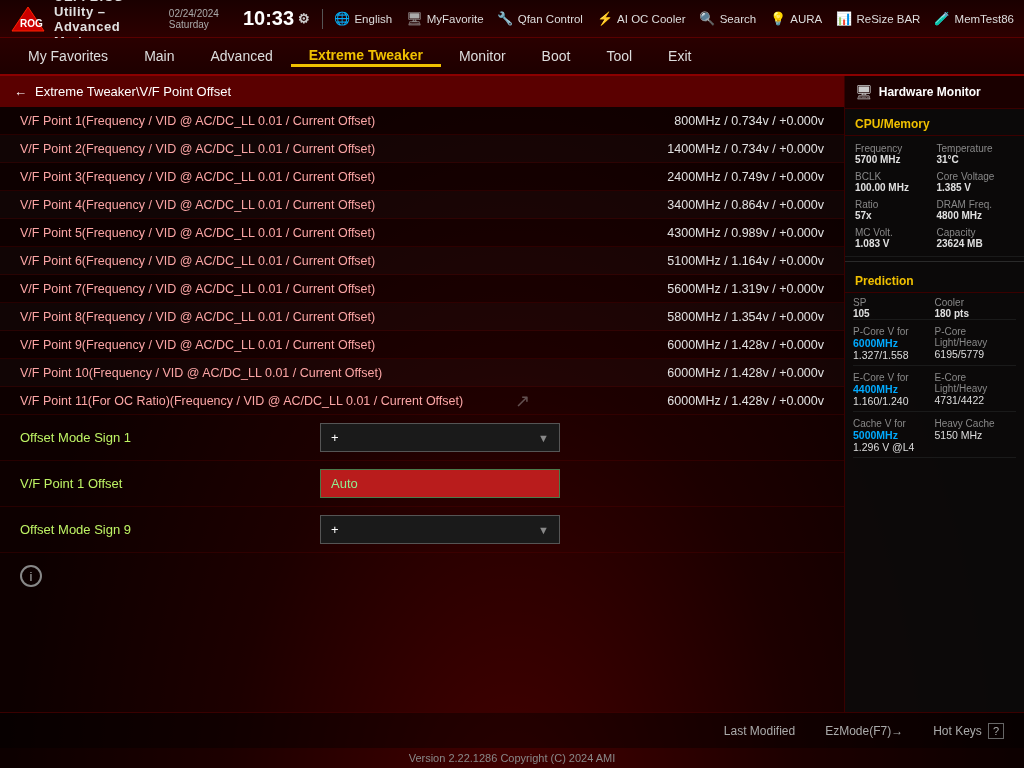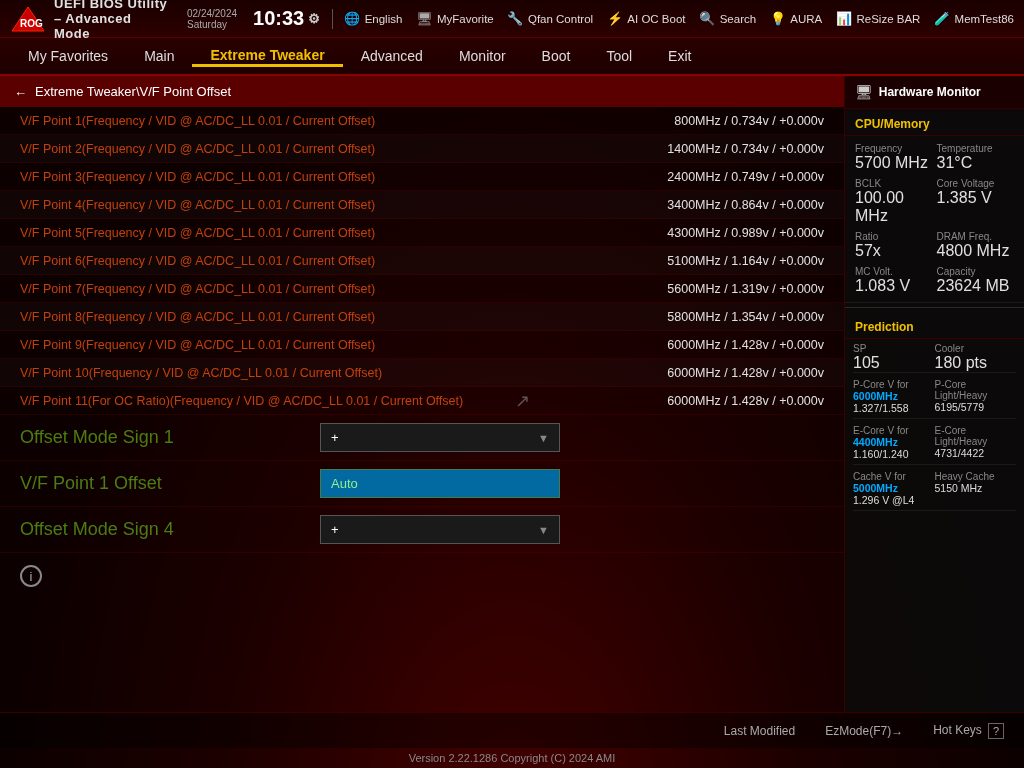--- a/index.html
+++ b/index.html
@@ -183,36 +183,36 @@
       justify-content: space-between;
       align-items: center;
       padding: 5px 20px;
       border-bottom: 1px solid rgba(100,0,0,0.3);
       font-size: 12.5px;
       min-height: 28px;
     }
 
     .vf-row:nth-child(even) { background: rgba(255,255,255,0.02); }
 
-    .vf-row-label { color: #c2410c; }
+    .vf-row-label { color: #fca5a5; }
     .vf-row-value { color: #e0e0e0; }
 
     
     .setting-row {
       display: flex;
       align-items: center;
       padding: 8px 20px;
       border-bottom: 1px solid rgba(100,0,0,0.3);
       min-height: 42px;
     }
 
     .setting-label {
       flex: 0 0 300px;
-      font-size: 18px;
-      color: #4d7c0f;
+      font-size: 13px;
+      color: #bef264;
     }
 
     .setting-control {
       flex: 1;
     }
 
     .dropdown {
       width: 240px;
       background: #1a1a1a;
       border: 1px solid #555;
@@ -225,21 +225,21 @@
       cursor: pointer;
     }
 
     .dropdown-arrow {
       color: #888;
       font-size: 11px;
     }
 
     .text-input {
       width: 240px;
-      background: #0369a1;
+      background: #b91c1c;
       border: 1px solid #4a7a4a;
       color: #90ee90;
       padding: 6px 10px;
       font-size: 13px;
     }
 
     
     .info-area {
       padding: 12px 20px;
     }
@@ -311,23 +311,23 @@
     .stat-item {
       padding: 3px 2px;
     }
 
     .stat-label {
       font-size: 10px;
       color: #888;
     }
 
     .stat-value {
-      font-size: 16px;
+      font-size: 10px;
       color: #e0e0e0;
-      font-weight: normal;
+      font-weight: bold;
     }
 
     .prediction-section {
       padding: 4px 8px;
     }
 
     .pred-row {
       margin-bottom: 6px;
       border-bottom: 1px solid #1a1a1a;
       padding-bottom: 4px;
@@ -359,21 +359,21 @@
       justify-content: flex-end;
       padding: 0 20px;
       gap: 30px;
       flex-shrink: 0;
     }
 
     .footer-item {
       font-size: 12px;
       color: #aaa;
       display: flex;
-      align-items: flex-start;
+      align-items: center;
       gap: 6px;
       cursor: pointer;
     }
 
     .version-bar {
       background: rgba(0,0,0,0.5);
       text-align: center;
       padding: 4px;
       font-size: 11px;
       color: #888;
@@ -399,21 +399,21 @@
     <div class="logo-area">
       <div class="rog-logo">
         <svg viewBox="0 0 36 28" fill="none" xmlns="http://www.w3.org/2000/svg">
           <polygon points="18,2 34,26 2,26" fill="#cc0000" stroke="#ff2200" stroke-width="1"></polygon>
           <text x="10" y="22" font-size="10" fill="white" font-weight="bold">ROG</text>
         </svg>
       </div>
       <span class="header-title">UEFI BIOS Utility – Advanced Mode</span>
     </div>
 
-    <div style="display:flex;align-items:center;gap:4px;justify-content:space-between;">
+    <div style="display:flex;align-items:center;gap:12px;justify-content:space-between;">
       <div>
         <div style="font-size:10px;color:#aaa;">02/24/2024</div>
         <div style="font-size:10px;color:#aaa;">Saturday</div>
       </div>
       <div class="header-time">
         <span>10:33</span>
         <span class="gear-icon">⚙</span>
       </div>
     </div>
 
@@ -427,21 +427,21 @@
       <div class="header-nav-item">
         <span class="nav-icon">🖥</span>
         <span>MyFavorite</span>
       </div>
       <div class="header-nav-item">
         <span class="nav-icon">🔧</span>
         <span>Qfan Control</span>
       </div>
       <div class="header-nav-item">
         <span class="nav-icon">⚡</span>
-        <span>AI OC Boot</span>
+        <span>AI OC Cooler</span>
       </div>
       <div class="header-nav-item">
         <span class="nav-icon">🔍</span>
         <span>Search</span>
       </div>
       <div class="header-nav-item">
         <span class="nav-icon">💡</span>
         <span>AURA</span>
       </div>
       <div class="header-nav-item">
@@ -451,22 +451,22 @@
       <div class="header-nav-item">
         <span class="nav-icon">🧪</span>
         <span>MemTest86</span>
       </div>
     </div>
   </div>
 
   <div class="menubar">
     <div class="menu-item">My Favorites</div>
     <div class="menu-item">Main</div>
+    <div class="menu-item">Advanced</div>
     <div class="menu-item active">Extreme Tweaker</div>
-    <div class="menu-item">Advanced</div>
     <div class="menu-item">Monitor</div>
     <div class="menu-item">Boot</div>
     <div class="menu-item">Tool</div>
     <div class="menu-item">Exit</div>
   </div>
 
   <div class="content-area">
 
     <div class="main-panel">
 
@@ -536,21 +536,21 @@
         </div>
 
         <div class="setting-row">
           <div class="setting-label">V/F Point 1 Offset</div>
           <div class="setting-control">
             <div class="text-input">Auto</div>
           </div>
         </div>
 
         <div class="setting-row">
-          <div class="setting-label">Offset Mode Sign 4</div>
+          <div class="setting-label">Offset Mode Sign 9</div>
           <div class="setting-control">
             <div class="dropdown">
               <span>+</span>
               <span class="dropdown-arrow">▼</span>
             </div>
           </div>
         </div>
       </div>
 
       <div class="info-area">

